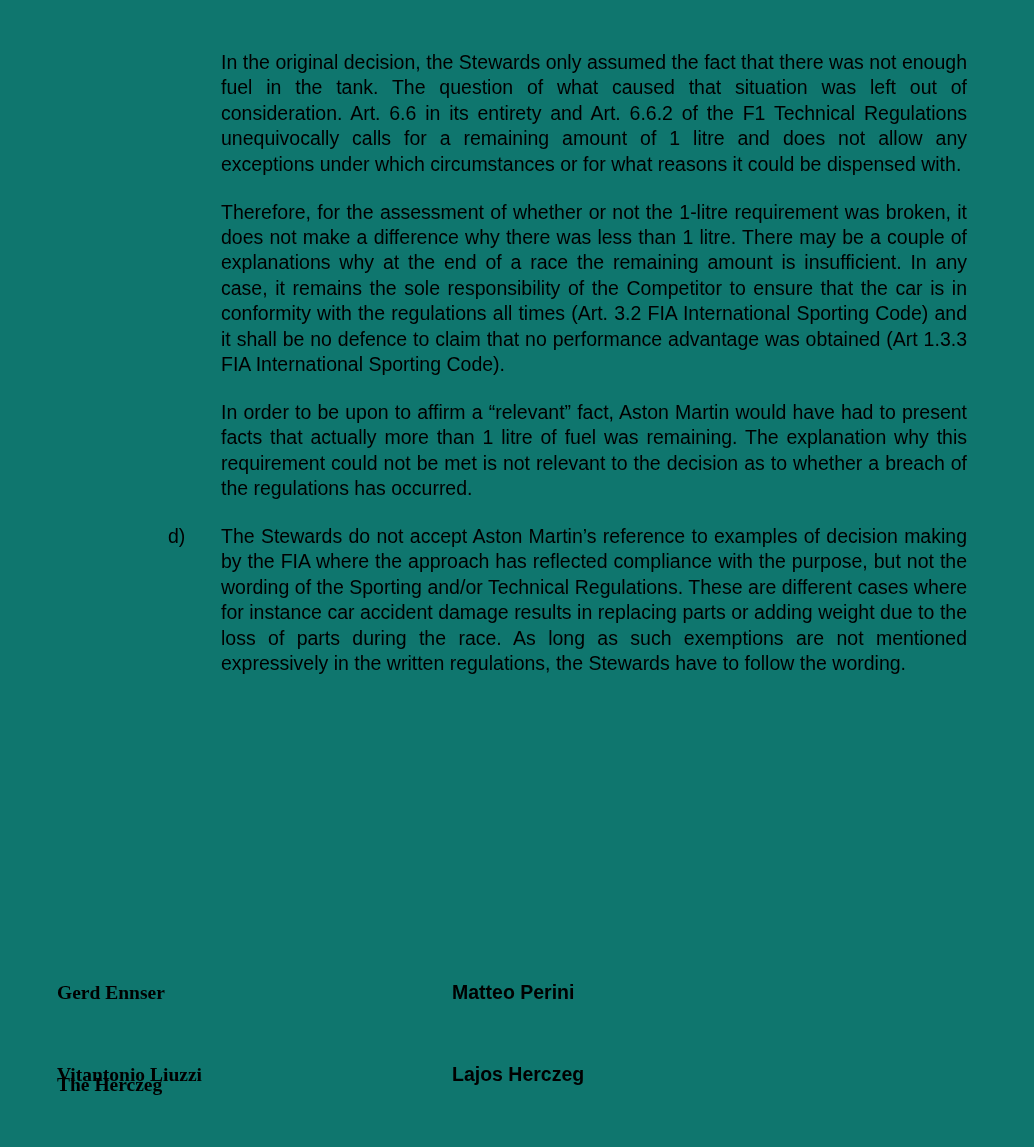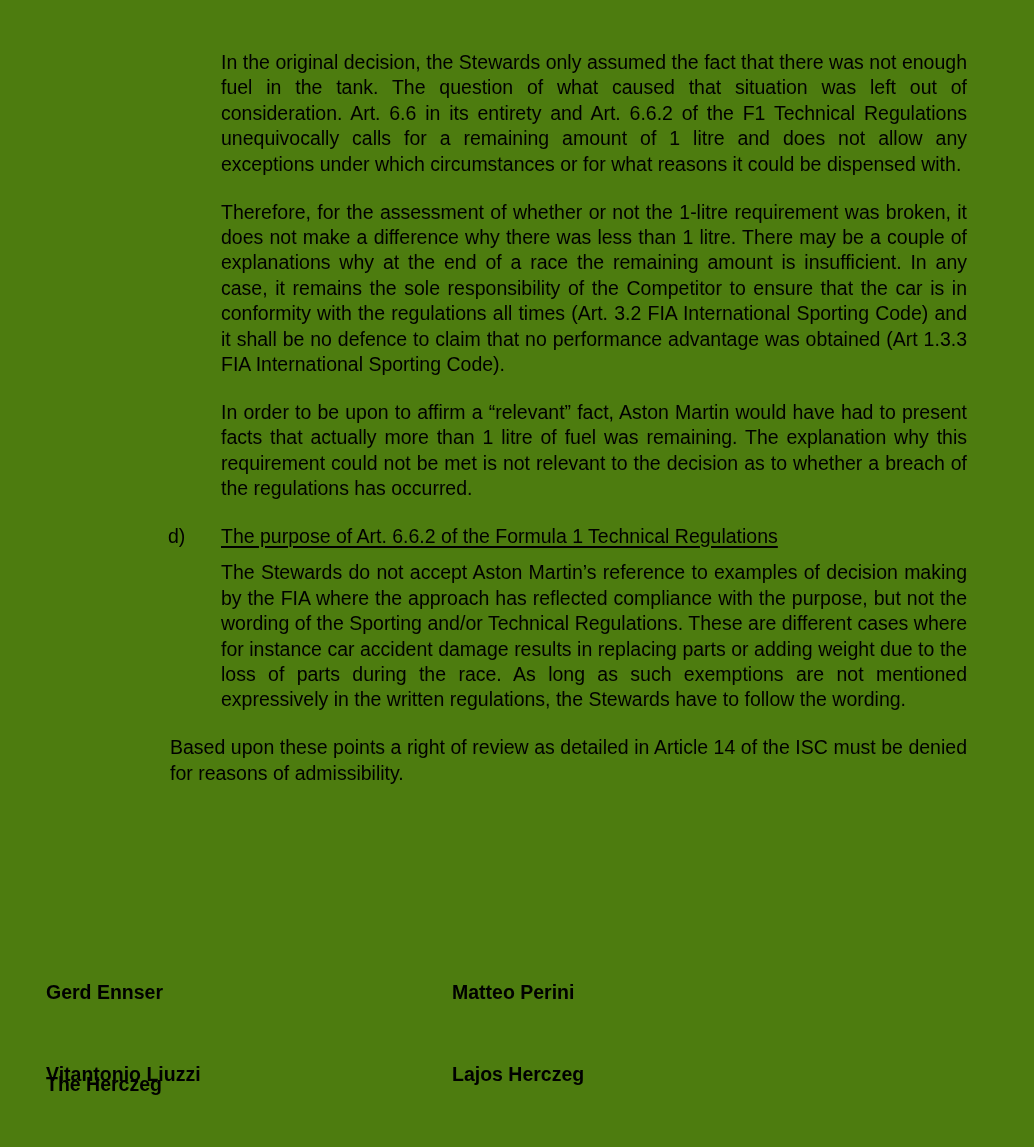--- a/index.html
+++ b/index.html
@@ -4,21 +4,21 @@
 <style>
   html, body {
     margin: 0;
     padding: 0;
     background: #ffffff;
   }
   .page {
     position: relative;
     width: 1034px;
     height: 1147px;
-    background: #4d7c0f;
+    background: #0f766e;
     color: #000000;
     font-family: "Liberation Sans", "DejaVu Sans", sans-serif;
     overflow: hidden;
   }
   .content {
     position: absolute;
     left: 221px;
     top: 50px;
     width: 746px;
     font-size: 19.5px;
@@ -48,47 +48,45 @@
   }
   .italic-word {
   }
   .sig {
     position: absolute;
     font-weight: bold;
     font-size: 19.5px;
     line-height: 25.4px;
     white-space: nowrap;
   }
-  .col-left  { left: 46px; }
+  .col-left  { left: 57px; font-family: Liberation Serif, serif; }
   .col-right { left: 452px; }
   .sig-row1  { top: 980px; }
   .sig-row2  { top: 1026px; margin-top: 36px; }
   .sig-row3  { top: 1072px; }
 </style>
 </head>
 <body>
 
 <div class="page">
 
   <div class="content">
 
     <p class="para">In the original decision, the Stewards only assumed the fact that there was not enough fuel in the tank. The question of what caused that situation was left out of consideration. Art. 6.6 in its entirety and Art. 6.6.2 of the F1 Technical Regulations unequivocally calls for a remaining amount of 1 litre and does not allow any exceptions under which circumstances or for what reasons it could be dispensed with.</p>
 
     <p class="para">Therefore, for the assessment of whether or not the 1-litre requirement was broken, it does not make a difference why there was less than 1 litre. There may be a couple of explanations why at the end of a race the remaining amount is insufficient. In any case, it remains the sole responsibility of the Competitor to ensure that the car is in conformity with the regulations all times (Art. 3.2 FIA International Sporting Code) and it shall be no defence to claim that no performance advantage was obtained (Art 1.3.3 FIA International Sporting Code).</p>
 
     <p class="para"><span>In order to be upon to affirm a “</span><span class="italic-word">relevant”</span><span> fact, Aston Martin would have had to present facts that actually more than 1 litre of fuel was remaining. The explanation why this requirement could not be met is not relevant to the decision as to whether a breach of the regulations has occurred.</span></p>
 
     <div class="section-heading">
       <span class="label">d)</span>
-      <span class="title">The purpose of Art. 6.6.2 of the Formula 1 Technical Regulations</span>
     </div>
 
     <p class="para">The Stewards do not accept Aston Martin’s reference to examples of decision making by the FIA where the approach has reflected compliance with the purpose, but not the wording of the Sporting and/or Technical Regulations. These are different cases where for instance car accident damage results in replacing parts or adding weight due to the loss of parts during the race. As long as such exemptions are not mentioned expressively in the written regulations, the Stewards have to follow the wording.</p>
 
-    <p class="para closing">Based upon these points a right of review as detailed in Article 14 of the ISC must be denied for reasons of admissibility.</p>
 
   </div>
 
   <div class="sig sig-row1 col-left">Gerd Ennser</div>
 
   <div class="sig sig-row1 col-right">Matteo Perini</div>
 
   <div class="sig sig-row2 col-left">Vitantonio Liuzzi</div>
 
   <div class="sig sig-row2 col-right">Lajos Herczeg</div>

